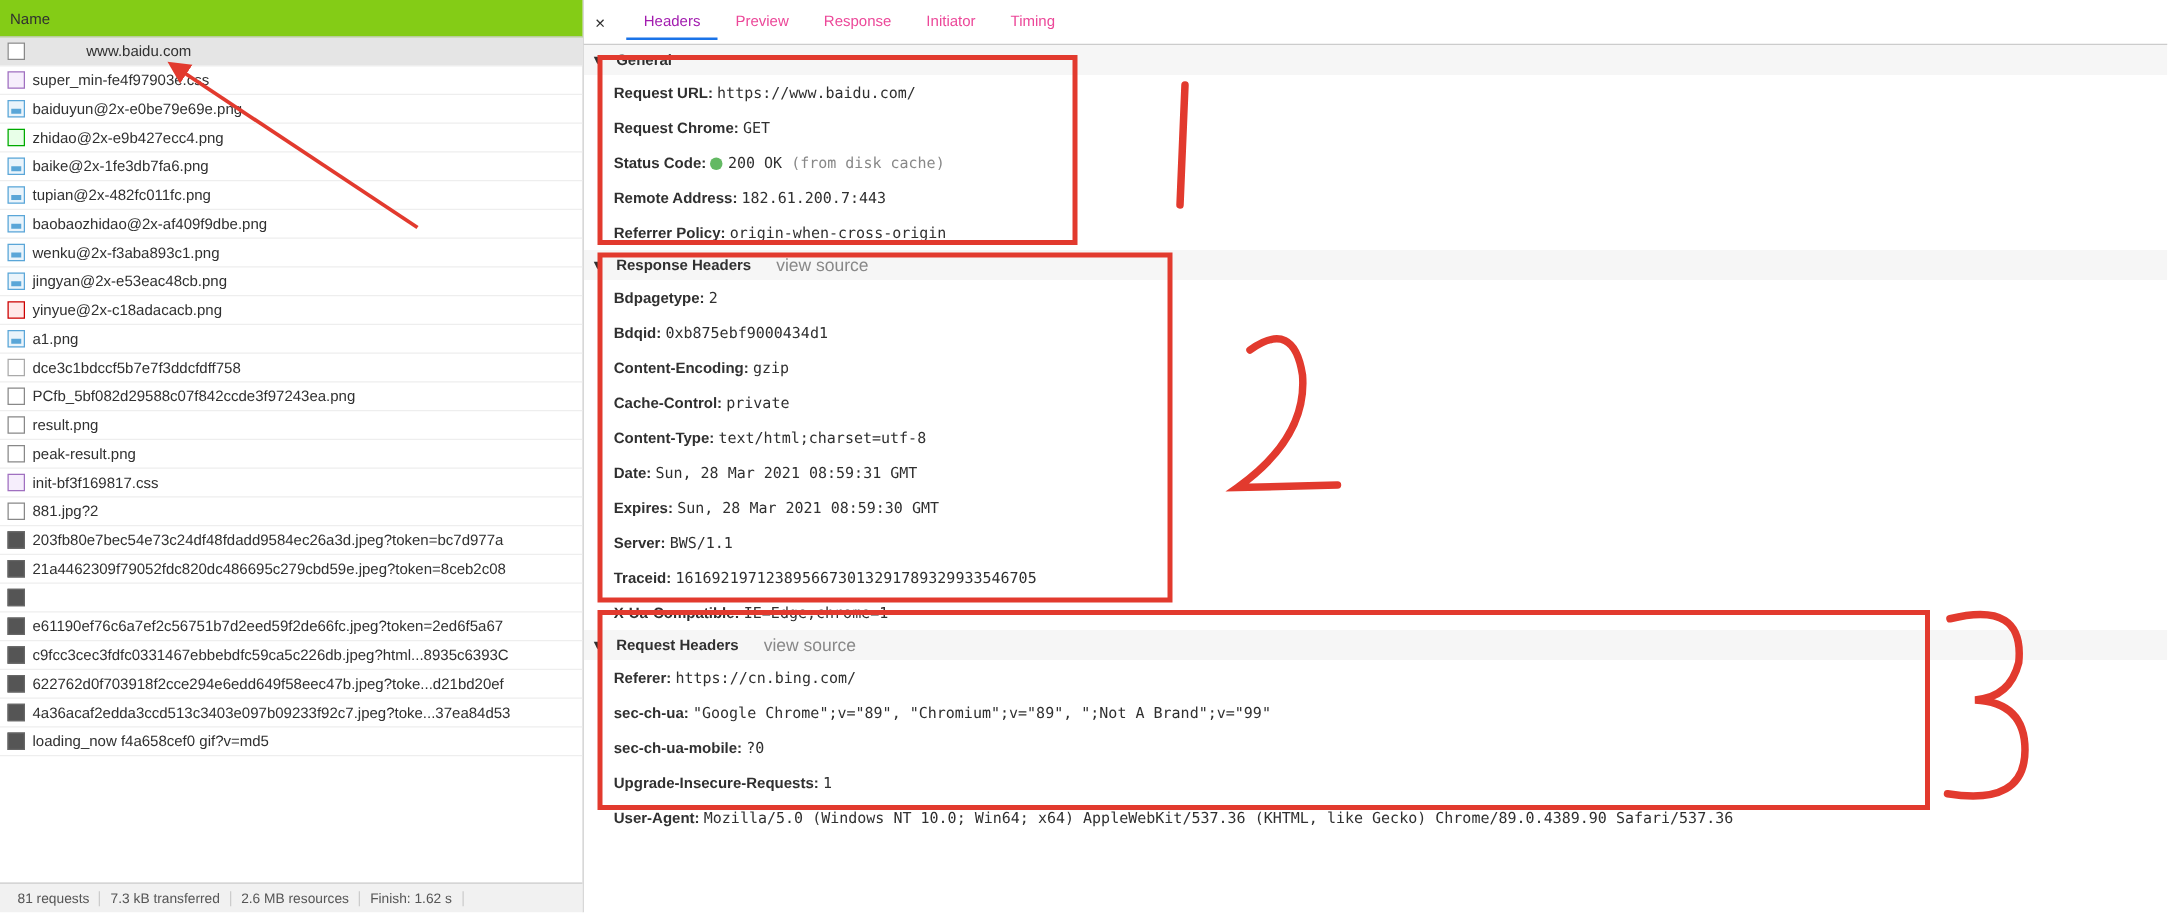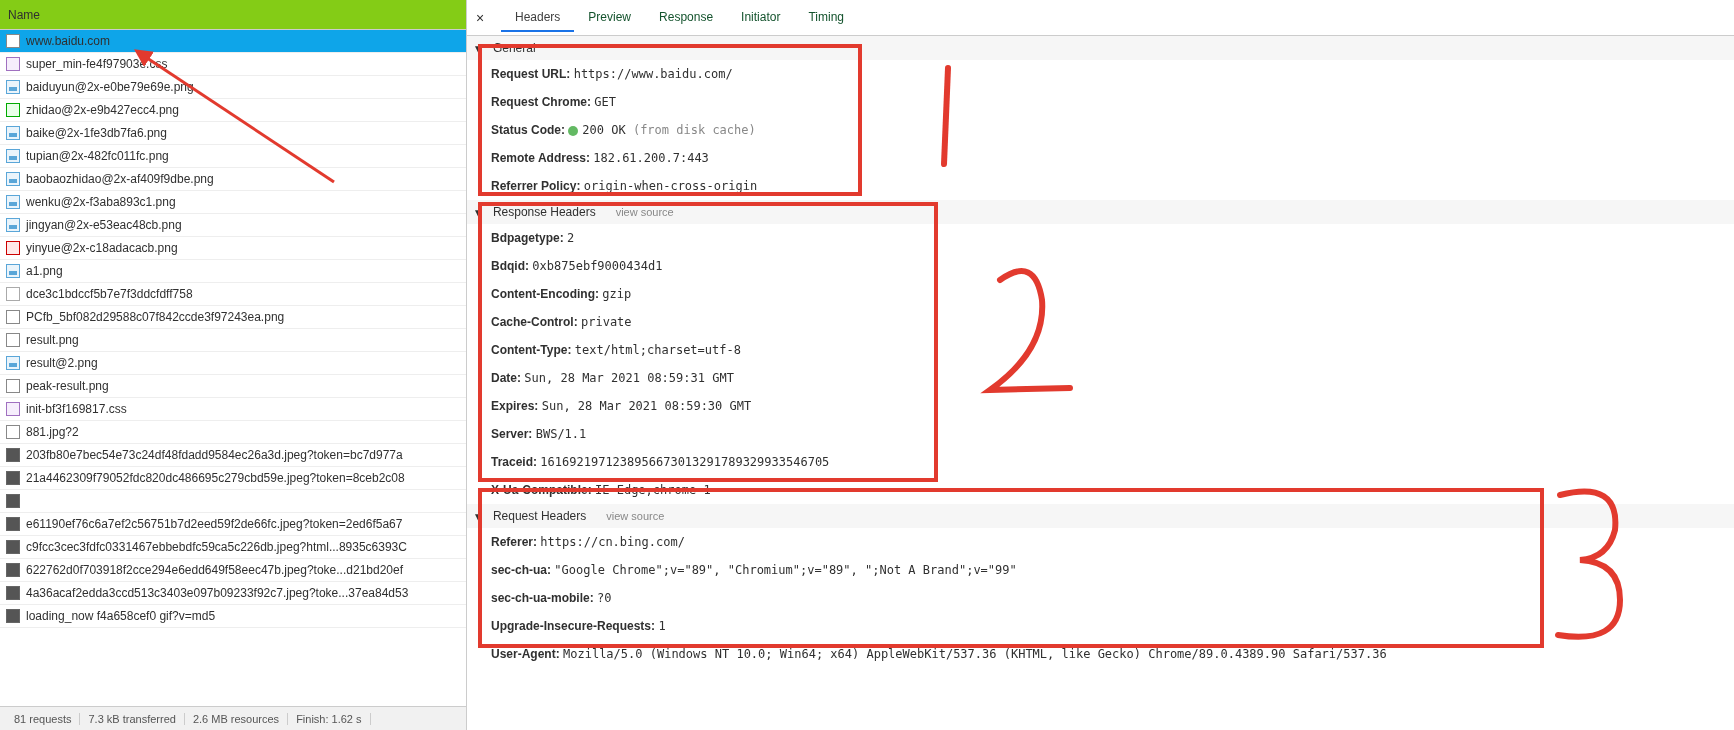--- a/index.html
+++ b/index.html
@@ -2,45 +2,45 @@
 <html><head>
 <meta charset="utf-8">
 <style>
   * { box-sizing: border-box; margin: 0; padding: 0; }
   body { font-family: "Segoe UI", Arial, sans-serif; font-size: 12px; color: #303030; background: #fff; width: 1734px; height: 730px; overflow: hidden; position: relative; }
   .layout { display: flex; height: 100%; }
   .left { width: 467px; border-right: 1px solid #ccc; display: flex; flex-direction: column; }
   .left-header { height: 30px; background: #84cc16; border-bottom: 1px solid #ccc; display: flex; align-items: center; padding-left: 8px; font-weight: 400; }
   .rows { flex: 1; overflow: hidden; }
   .row { height: 23px; display: flex; align-items: center; padding-left: 6px; border-bottom: 1px solid #eee; white-space: nowrap; overflow: hidden; }
-  .row.selected { background: #0ea5e9; }
+  .row.selected { background: #e5e5e5; gap: 43px; }
   .row .icon { width: 14px; height: 14px; margin-right: 6px; flex-shrink: 0; display: inline-flex; align-items: center; justify-content: center; }
   .ico-doc { border: 1px solid #888; background: #fff; }
   .ico-css { border: 1px solid #a070c0; background: #f6eefc; }
   .ico-img { border: 1px solid #5aa6d8; background: #eaf4fb; position: relative; }
   .ico-img::after { content: ""; position: absolute; left: 2px; right: 2px; bottom: 2px; height: 4px; background: #5aa6d8; }
   .ico-js { border: 1px solid #aaa; background: #fff; }
   .ico-media { border: 1px solid #666; background: #555; }
   .ico-red { border: 1px solid #c00; background: #ffe8e8; }
   .ico-green { border: 1px solid #0a0; background: #e8ffe8; }
   .left-status { height: 24px; border-top: 1px solid #ccc; background: #f1f1f1; display: flex; align-items: center; padding-left: 6px; color: #555; font-size: 11px; }
   .left-status span { border-right: 1px solid #ccc; padding: 0 8px; text-align: center; }
   
   .right { flex: 1; display: flex; flex-direction: column; }
   .right-top { display: flex; align-items: center; height: 36px; border-bottom: 1px solid #ccc; padding-left: 6px; gap: 4px; }
   .close-x { width: 14px; height: 14px; display: flex; align-items: center; justify-content: center; cursor: pointer; font-size: 14px; margin-right: 10px; }
-  .tab { padding: 6px 14px; cursor: pointer; color: #14532d; }
-  .tab.active { color: #404040; border-bottom: 2px solid #1a73e8; }
+  .tab { padding: 6px 14px; cursor: pointer; color: #ec4899; }
+  .tab.active { color: #a21caf; border-bottom: 2px solid #1a73e8; }
   
   .details { flex: 1; overflow: auto; padding-bottom: 10px; }
   .section { }
   .section-h { display: flex; align-items: center; background: #f6f6f6; height: 24px; padding-left: 6px; gap: 10px; }
   .caret { font-size: 10px; cursor: pointer; }
-  .section-h .title { font-weight: 400; }
-  .vs { color: #888; font-size: 11px; cursor: pointer; margin-left: 10px; }
+  .section-h .title { font-weight: 700; }
+  .vs { color: #888; font-size: 14px; cursor: pointer; margin-left: 10px; }
   .pair { padding: 4px 0 4px 24px; line-height: 20px; }
   .pair .k { font-weight: 700; }
   .mono { font-family: Menlo, Consolas, monospace; }
   .status-dot { display: inline-block; width: 10px; height: 10px; border-radius: 50%; background: #63b963; margin-right: 4px; vertical-align: middle; }
   .redbox { position: absolute; border: 4px solid #e23a2e; pointer-events: none; }
   #box1 { left: 478px; top: 44px; width: 384px; height: 152px; }
   #box2 { left: 478px; top: 202px; width: 460px; height: 280px; }
   #box3 { left: 478px; top: 488px; width: 1066px; height: 160px; }
   .ann { position: absolute; pointer-events: none; }
   .arrow-svg { position: absolute; left: 24px; top: 42px; width: 330px; height: 160px; pointer-events: none; }
@@ -106,24 +106,20 @@
         </div>
         <div class="row">
           <span class="icon ico-doc"></span>
           <span>PCfb_5bf082d29588c07f842ccde3f97243ea.png</span>
         </div>
         <div class="row">
           <span class="icon ico-doc"></span>
           <span>result.png</span>
         </div>
         <div class="row">
-          <span class="icon ico-img"></span>
-          <span>result@2.png</span>
-        </div>
-        <div class="row">
           <span class="icon ico-doc"></span>
           <span>peak-result.png</span>
         </div>
         <div class="row">
           <span class="icon ico-css"></span>
           <span>init-bf3f169817.css</span>
         </div>
         <div class="row">
           <span class="icon ico-doc"></span>
           <span>881.jpg?2</span>

